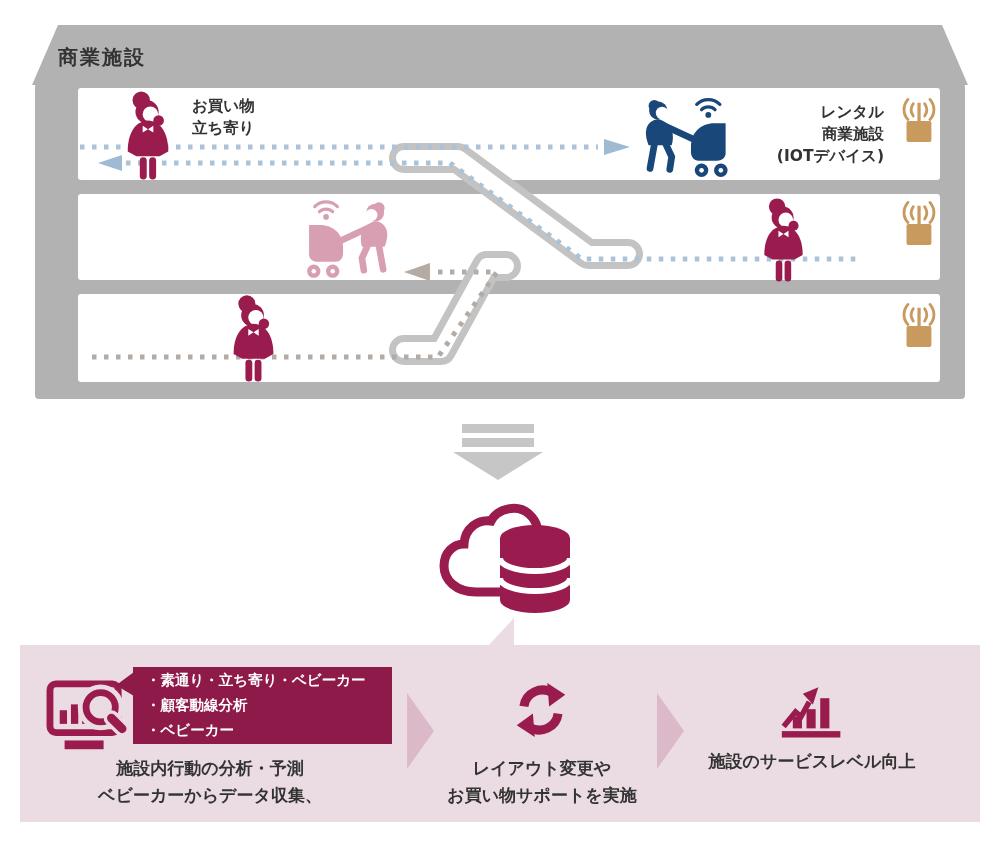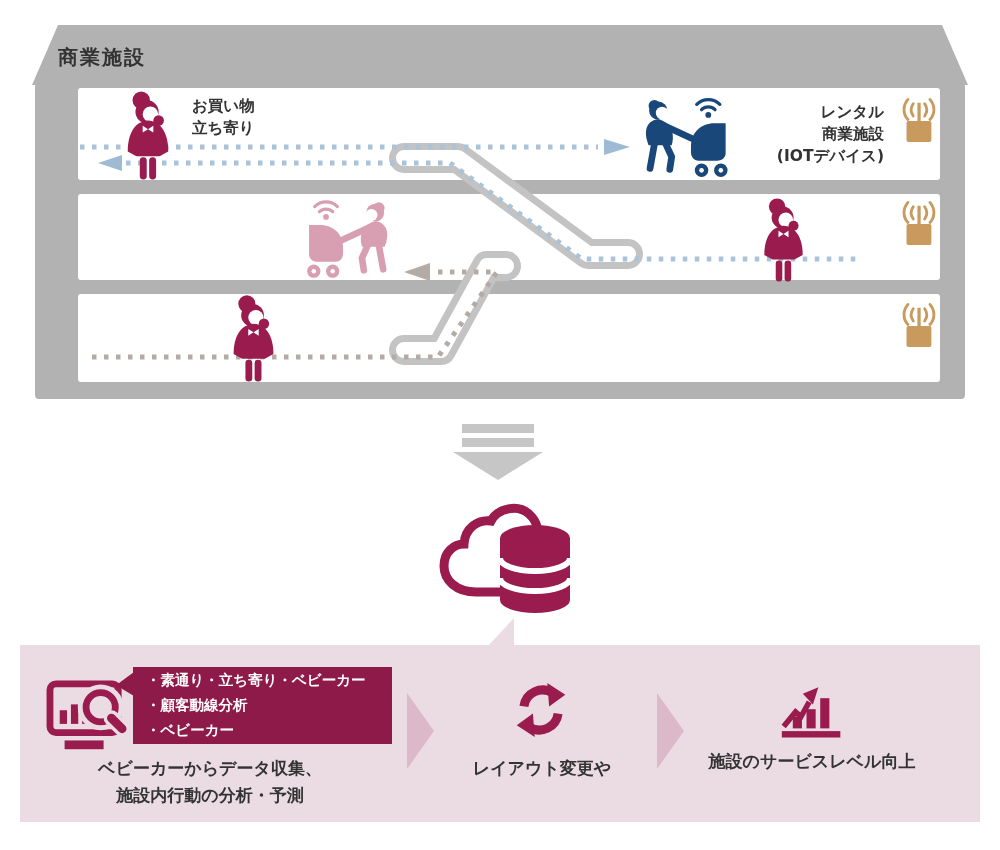--- a/index.html
+++ b/index.html
@@ -196,34 +196,35 @@
   <path d="M67,39 L78,50" class="s-crimson" stroke-width="9" stroke-linecap="round" fill="none"></path>
   <rect x="19" y="62" width="40" height="9" class="f-crimson"></rect>
 </svg>
 <div class="abs box-tail"></div>
 <div class="abs analysis-box">
   <div>・素通り・立ち寄り・ベビーカー</div>
   <div>・顧客動線分析</div>
   <div>・ベビーカー</div>
 </div>
 <div class="abs caption caption-1">
+  <div>施設内行動の分析・予測</div>
   <div>ベビーカーからデータ収集、</div>
-  <div>施設内行動の分析・予測</div>
 </div>
 
 <div class="abs flow-arrow fa-1"></div>
 
 <svg class="abs" style="left:514px;top:683px" width="54" height="54" viewBox="0 0 60 60">
   <path d="M11,26 A21,21 0 0 1 43,11" fill="none" class="s-crimson" stroke-width="10"></path>
   <polygon points="37,0 57,13 39,26" class="f-crimson"></polygon>
   <path d="M49,34 A21,21 0 0 1 17,49" fill="none" class="s-crimson" stroke-width="10"></path>
   <polygon points="23,60 3,47 21,34" class="f-crimson"></polygon>
 </svg>
 <div class="abs caption caption-2">
   <div>レイアウト変更や</div>
+  <div>お買い物サポートを実施</div>
 </div>
 
 <div class="abs flow-arrow fa-2"></div>
 
 <svg class="abs" style="left:780px;top:682px" width="64" height="58" viewBox="0 0 70 62">
   <rect x="2" y="53" width="64" height="7" class="f-crimson"></rect>
   <rect x="14" y="37" width="10" height="13" class="f-crimson"></rect>
   <rect x="29" y="29" width="10" height="21" class="f-crimson"></rect>
   <rect x="44" y="17" width="10" height="33" class="f-crimson"></rect>
   <path d="M4,48 L17,32 L23,37 L32,21" fill="none" class="s-crimson" stroke-width="6"></path>

